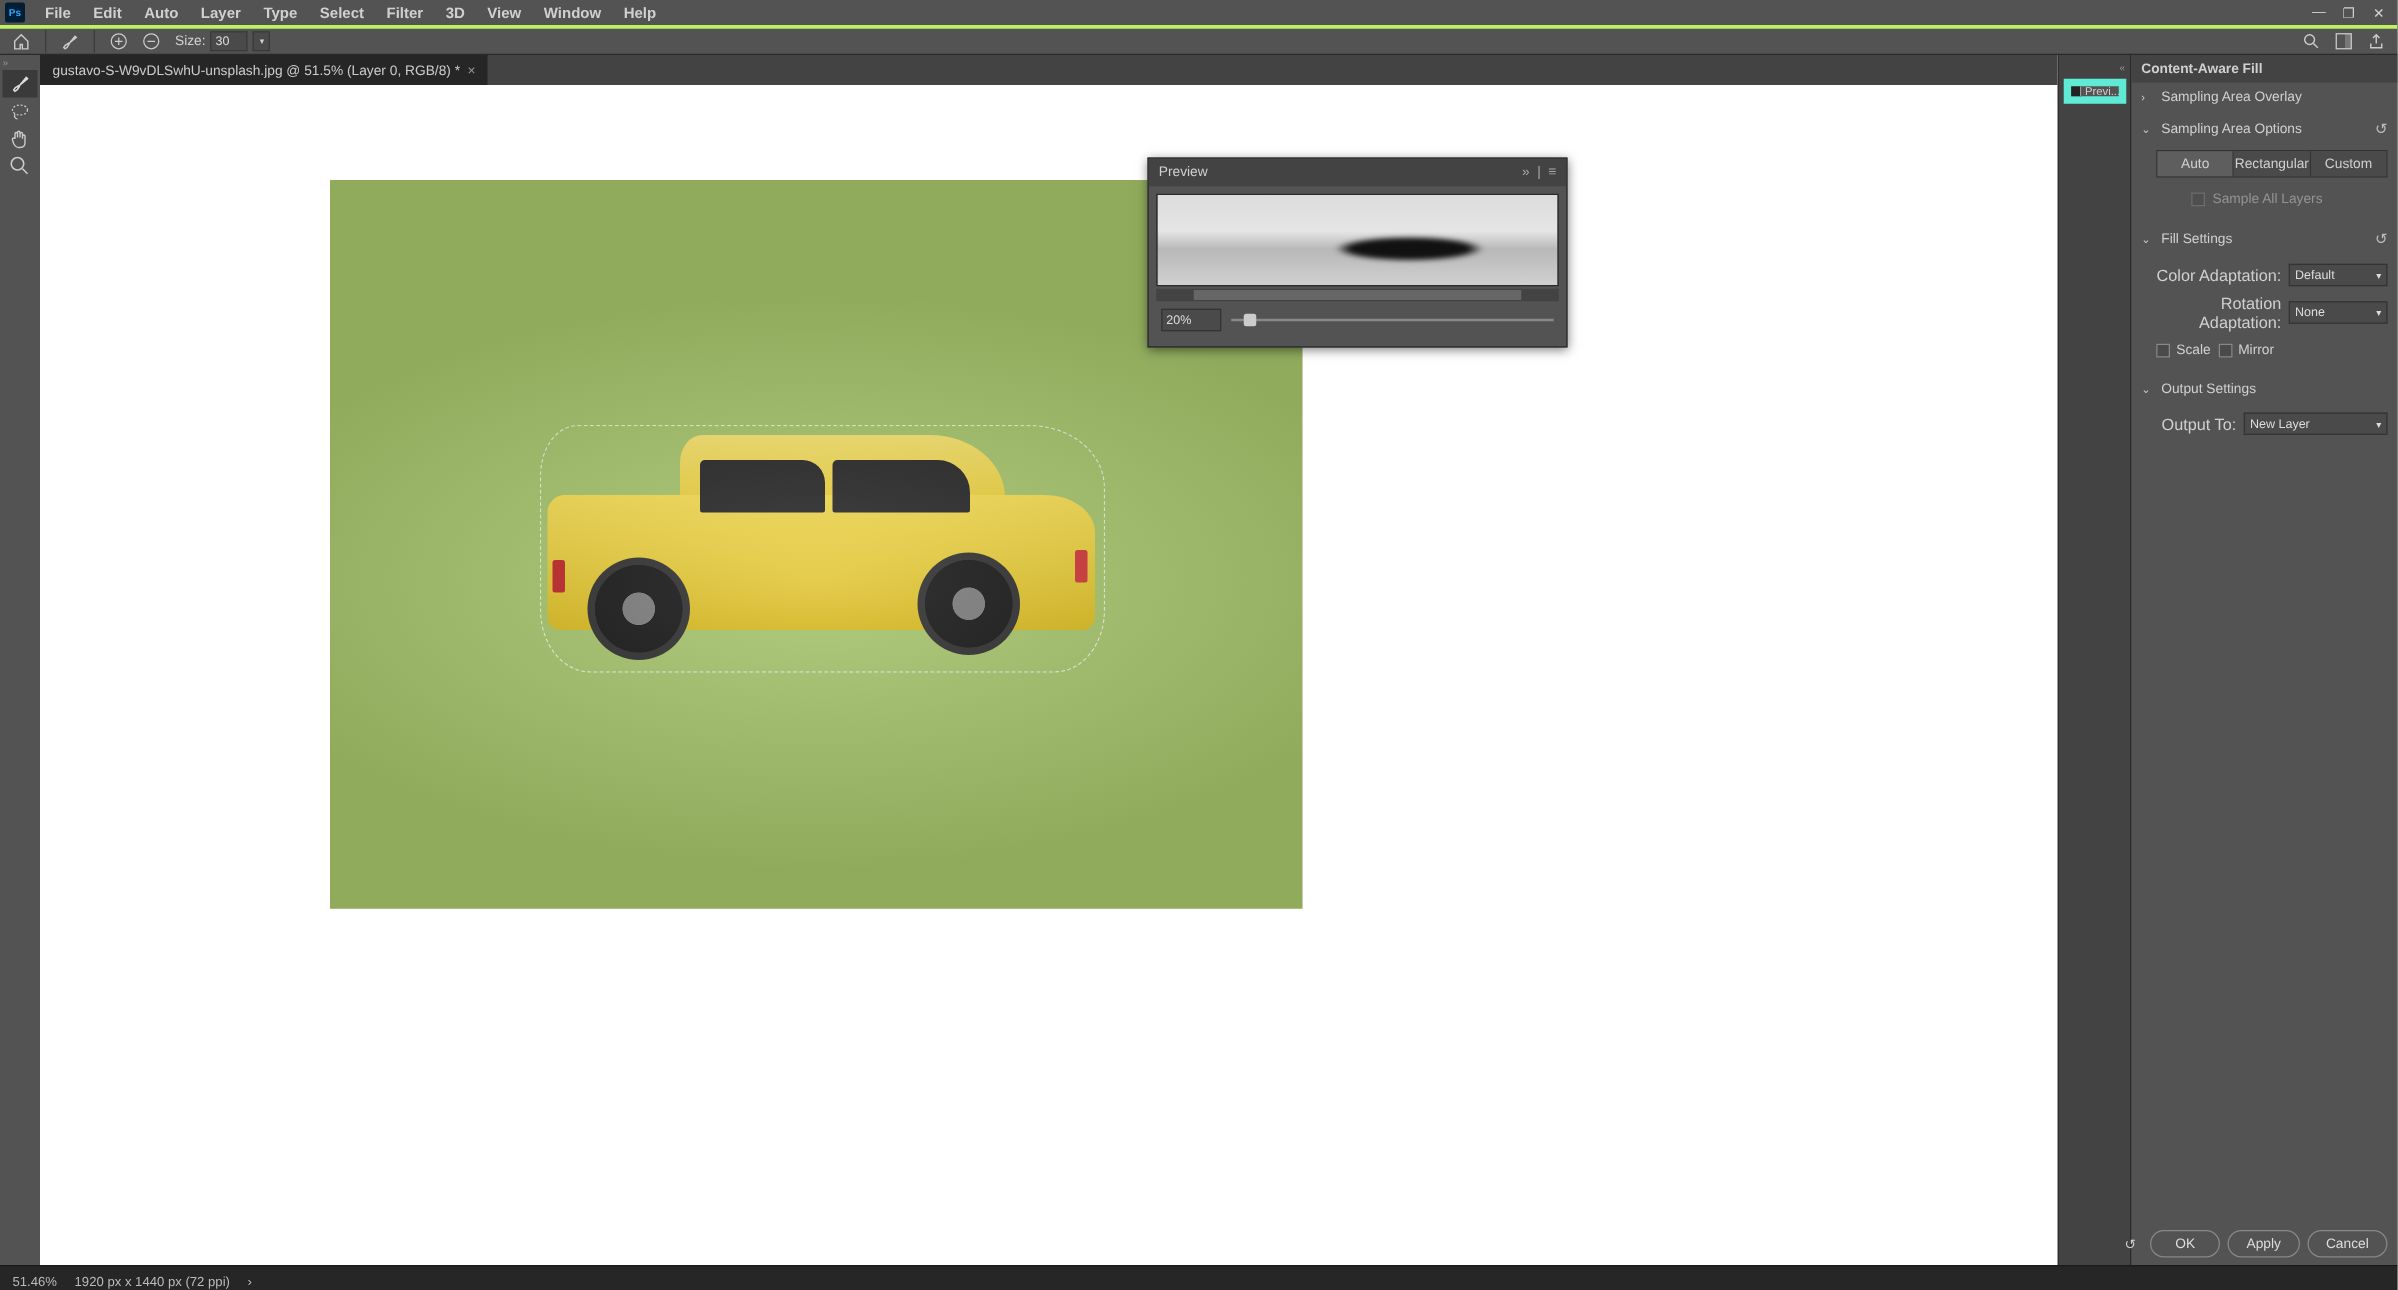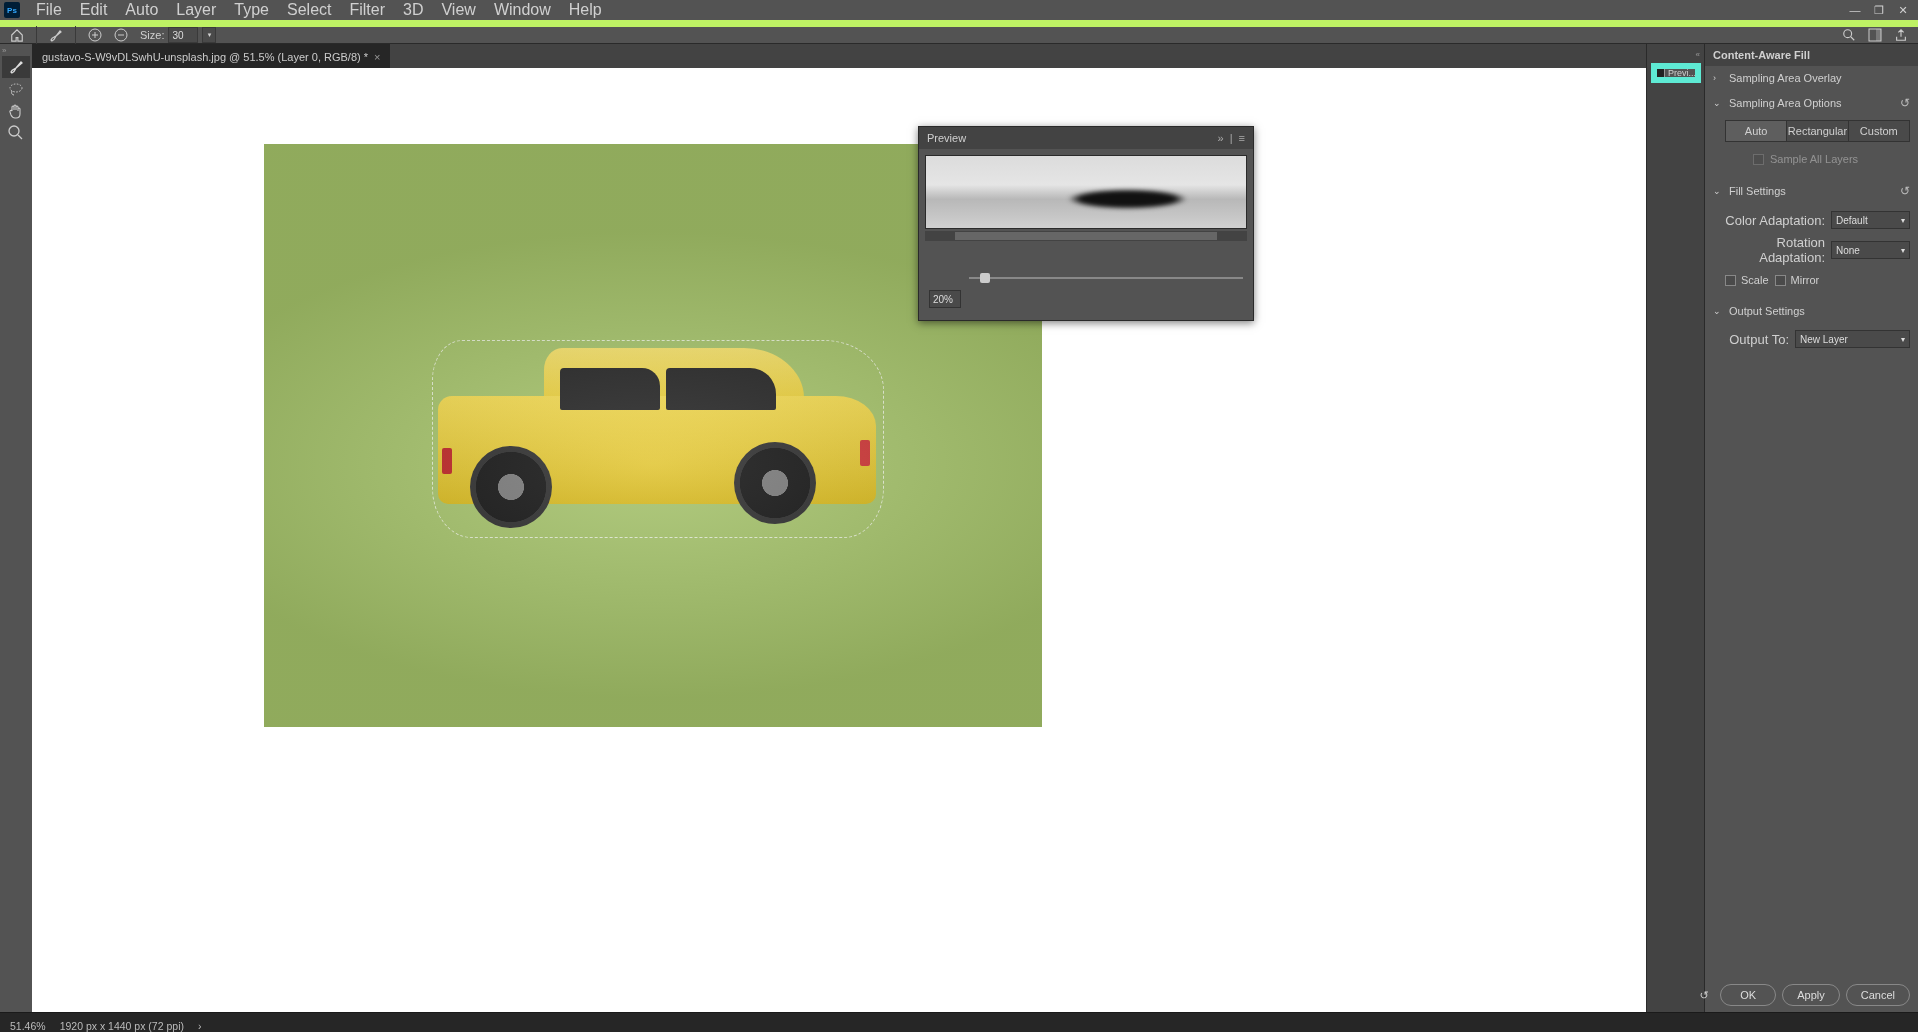--- a/index.html
+++ b/index.html
@@ -1,24 +1,24 @@
 <!DOCTYPE html>
 <html><head>
 <meta charset="utf-8">
 <style>
 * { margin: 0; padding: 0; box-sizing: border-box; font-family: -apple-system, "Segoe UI", Tahoma, sans-serif; }
 body { background: #323232; color: #d0d0d0; font-size: 11px; overflow: hidden; width: 1918px; height: 1032px; position: relative; }
 
 .menubar { height: 20px; background: #535353; display: flex; align-items: center; padding: 0 4px; gap: 2px; }
 .menubar .ps-logo { width: 16px; height: 16px; background: #001e36; color: #31a8ff; display: flex; align-items: center; justify-content: center; font-size: 8px; font-weight: bold; border-radius: 2px; margin-right: 6px; }
-.menubar .menu-item { padding: 2px 8px; cursor: default; font-size: 16px; }
+.menubar .menu-item { padding: 2px 8px; cursor: default; font-size: 12px; font-weight: bold; }
 .menubar .spacer { flex: 1; }
 .menubar .win-btn { width: 22px; height: 18px; display: flex; align-items: center; justify-content: center; font-size: 11px; }
 
-.toolbar { height: 24px; background: #535353; border-top: 7px solid #bef264; border-bottom: 1px solid #2a2a2a; display: flex; align-items: center; padding: 0 6px; gap: 4px; }
+.toolbar { height: 24px; background: #535353; border-top: 3px solid #bef264; border-bottom: 1px solid #2a2a2a; display: flex; align-items: center; padding: 0 6px; gap: 4px; }
 .toolbar .icon-btn { width: 22px; height: 20px; display: flex; align-items: center; justify-content: center; border: 1px solid transparent; }
 .toolbar .sep { width: 1px; height: 18px; background: #3a3a3a; margin: 0 4px; }
 .toolbar .size-lbl { font-size: 11px; margin-left: 4px; }
 .toolbar .size-input { width: 30px; height: 16px; background: #4a4a4a; border: 1px solid #3a3a3a; color: #ddd; font-size: 10px; padding: 0 3px; }
 .toolbar .dd { width: 14px; height: 16px; background: #4a4a4a; border: 1px solid #3a3a3a; display: flex; align-items: center; justify-content: center; font-size: 7px; }
 .toolbar .tool-spacer { flex: 1; }
 
 .main-row { display: flex; height: calc(100% - 44px - 20px); }
 
 .left-tools { width: 32px; background: #535353; padding-top: 2px; display: flex; flex-direction: column; align-items: center; gap: 0; }
@@ -49,21 +49,21 @@
 
 .preview-panel { position: absolute; left: 886px; top: 58px; width: 336px; background: #535353; border: 1px solid #2a2a2a; box-shadow: 0 2px 8px rgba(0,0,0,.5); }
 .preview-panel .p-tab { height: 22px; background: #434343; display: flex; align-items: center; padding: 0 8px; font-size: 11px; justify-content: space-between; }
 .preview-panel .p-tab .tab-icons { display: flex; gap: 6px; color: #aaa; font-size: 11px; }
 .preview-panel .p-body { padding: 6px; }
 .preview-thumb { width: 100%; height: 74px; background: linear-gradient(180deg, #dcdcdc 0%, #e5e5e5 40%, #b8b8b8 60%, #d0d0d0 100%); position: relative; border: 1px solid #2a2a2a; }
 .preview-thumb::after { content: ""; position: absolute; left: 44%; top: 46%; width: 38%; height: 28%; background: radial-gradient(ellipse, #111 0%, #111 55%, transparent 70%); filter: blur(2px); }
 .preview-scroll { height: 10px; background: #434343; margin-top: 2px; position: relative; }
 .preview-scroll::after { content:""; position:absolute; left:30px; right:30px; top:1px; bottom:1px; background:#666; }
 .preview-zoom-row { display: flex; align-items: center; gap: 8px; padding: 6px 4px; }
-.preview-zoom-input { width: 32px; height: 18px; background: #4a4a4a; border: 1px solid #333; color: #ddd; font-size: 10px; padding: 0 3px; margin-top: 43px; }
+.preview-zoom-input { width: 48px; height: 18px; background: #4a4a4a; border: 1px solid #333; color: #ddd; font-size: 10px; padding: 0 3px; }
 .zoom-slider { flex: 1; height: 2px; background: #888; position: relative; }
 .zoom-slider .knob { position: absolute; left: 4%; top: -4px; width: 10px; height: 10px; background: #ccc; border-radius: 2px; }
 
 .right-dock { width: 58px; background: #434343; border-left: 1px solid #2a2a2a; padding-top: 6px; display: flex; flex-direction: column; align-items: center; gap: 4px; }
 .right-dock .collapse-tab { font-size: 8px; color: #999; align-self: flex-end; margin-right: 4px; }
 .right-dock .mini-btn { width: 50px; height: 20px; background: #535353; border: 6px solid #5eead4; display: flex; align-items: center; justify-content: center; gap: 3px; font-size: 9px; overflow: hidden; }
 .right-dock .mini-btn .sq { width: 10px; height: 10px; background: #222; border: 1px solid #999; flex-shrink: 0; }
 
 .caf-panel { width: 214px; background: #535353; border-left: 1px solid #2a2a2a; display: flex; flex-direction: column; font-size: 11px; }
 .caf-panel .caf-head { height: 22px; background: #434343; display: flex; align-items: center; padding: 0 8px; font-weight: bold; font-size: 11px; }

